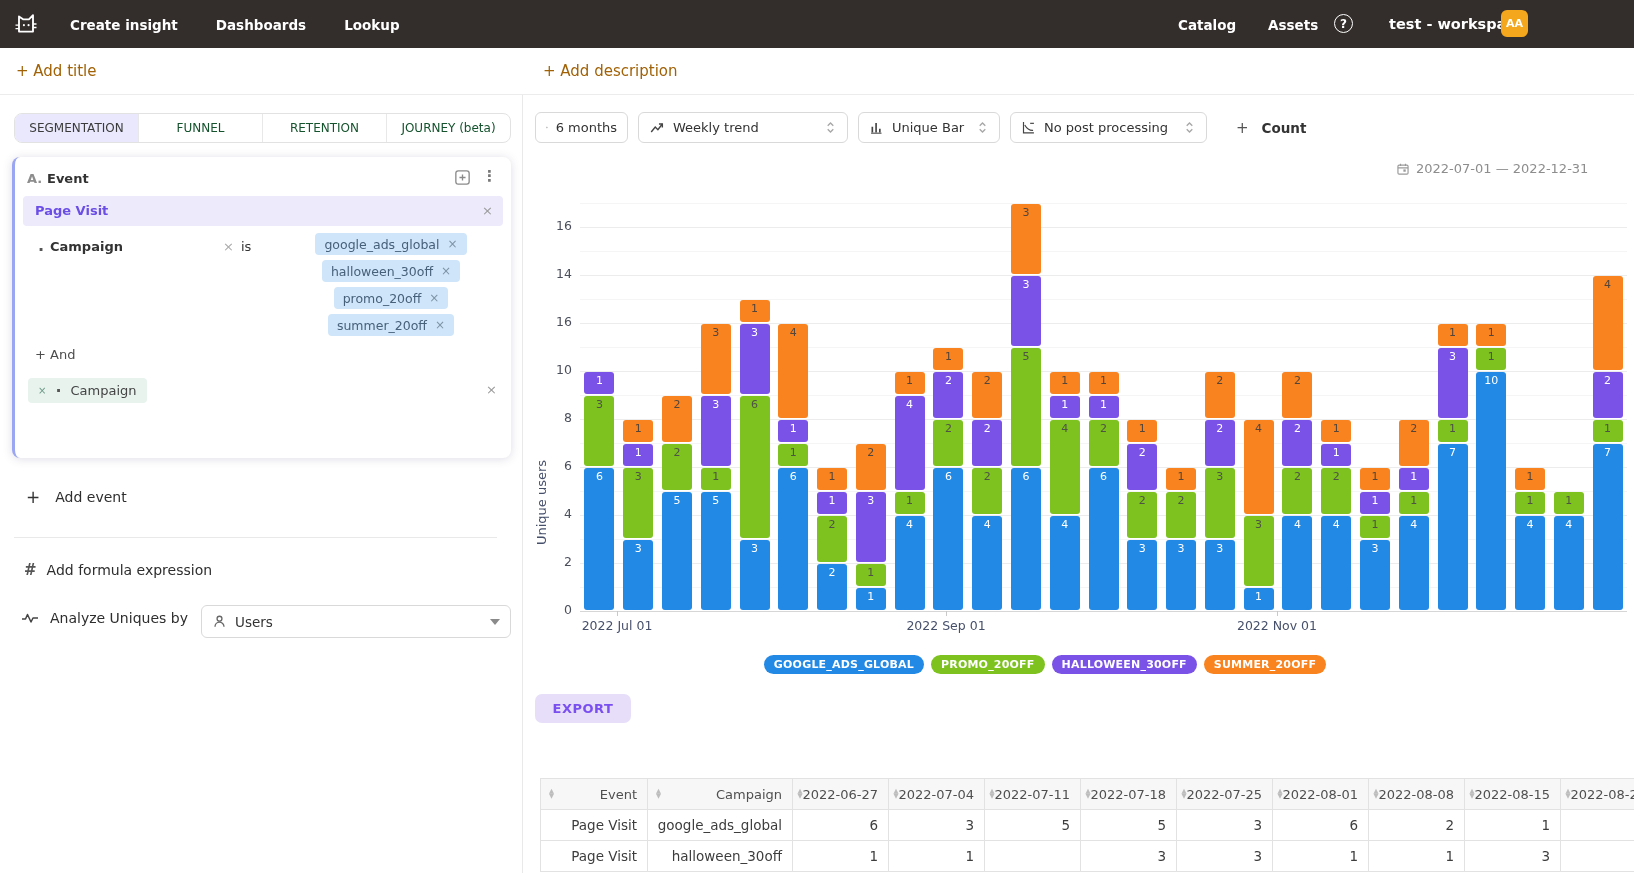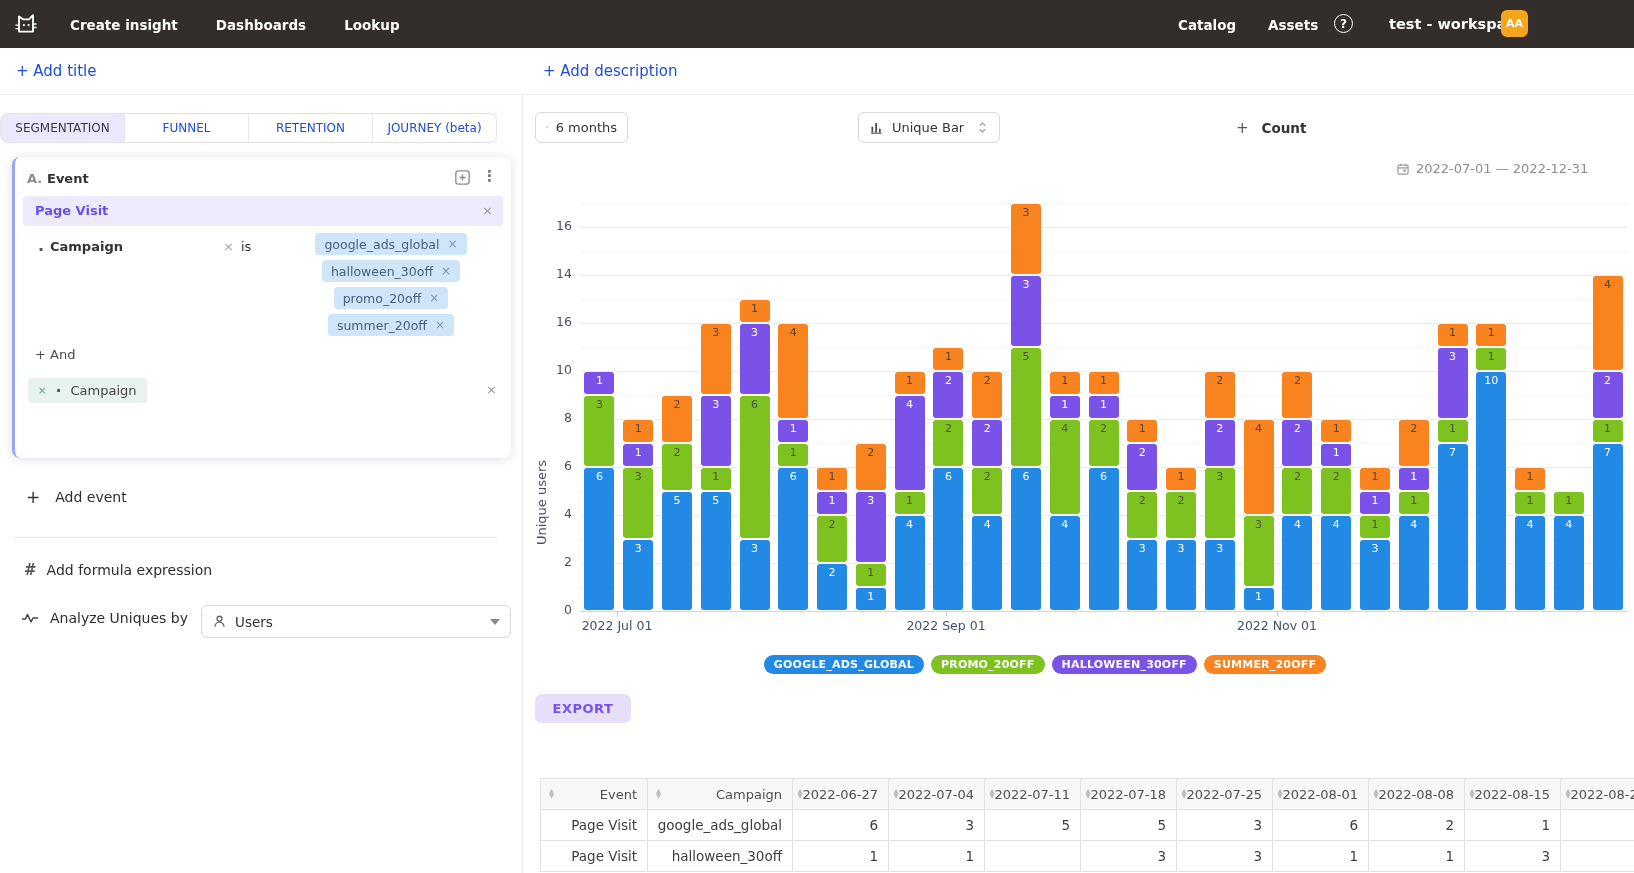--- a/index.html
+++ b/index.html
@@ -10,26 +10,26 @@
   .topnav-link{color:#fff;font-size:13.5px;font-weight:700;text-decoration:none;cursor:pointer;}
   .search{position:absolute;left:562px;top:9px;width:384px;height:30px;box-sizing:border-box;background:#1c1a18;
     border:1px solid #403b37;border-radius:16px;color:#ddd;font-size:13px;padding:0 14px;outline:none;font-family:inherit;}
   .search::placeholder{color:#97918b;}
   .helpcirc{position:absolute;left:1334px;top:14px;width:19px;height:19px;border:1.6px solid #fff;border-radius:50%;
     color:#fff;font-size:12px;font-weight:700;display:flex;align-items:center;justify-content:center;box-sizing:border-box;cursor:pointer;}
   .avatar{position:absolute;left:1501px;top:10px;width:27px;height:27px;background:#f4a71d;border-radius:6px;color:#fff;
     font-size:11px;font-weight:700;display:flex;align-items:center;justify-content:center;cursor:pointer;}
   
   .titlebar{position:absolute;left:0;top:48px;width:1634px;height:47px;background:#fff;border-bottom:1px solid #ececec;box-sizing:border-box;}
-  .ghost{color:#1d4ed8;font-size:15px;}
+  .ghost{color:#a16207;font-size:15px;}
   .tb-icon{position:absolute;top:61px;width:20px;height:20px;cursor:pointer;}
   
   .sidebar{position:absolute;left:0;top:95px;width:523px;height:778px;background:#fff;border-right:1px solid #e9e9e9;box-sizing:border-box;}
-  .tabs{position:absolute;left:0;top:18px;width:497px;height:30px;border:1px solid #e2e2e2;border-radius:8px;display:flex;box-sizing:border-box;overflow:hidden;background:#fff;}
-  .tab{flex:1;display:flex;align-items:center;justify-content:center;font-size:12px;color:#1d4ed8;border-right:1px solid #e8e8e8;cursor:pointer;white-space:nowrap;}
+  .tabs{position:absolute;left:14px;top:18px;width:497px;height:30px;border:1px solid #e2e2e2;border-radius:8px;display:flex;box-sizing:border-box;overflow:hidden;background:#fff;}
+  .tab{flex:1;display:flex;align-items:center;justify-content:center;font-size:12px;color:#14532d;border-right:1px solid #e8e8e8;cursor:pointer;white-space:nowrap;}
   .tab:last-child{border-right:none;}
   .tab.active{background:#e9e8fc;color:#3b3b3b;}
   .card{position:absolute;left:12px;top:62px;width:499px;height:301px;background:#fff;border-radius:8px;
     box-shadow:0 1px 10px rgba(70,70,120,.18);border-left:3px solid #9ba6f2;box-sizing:border-box;}
   .pvrow{position:absolute;left:8px;right:8px;top:39px;height:30px;background:#eceafb;border-radius:4px;}
   .tag{display:inline-flex;align-items:center;background:#cfe5f9;border-radius:4px;height:22px;padding:0 9px;
     font-size:12.5px;color:#47617a;white-space:nowrap;cursor:pointer;}
   .tag .x{margin-left:8px;color:#7e93a6;font-size:12px;}
   .countrow{position:absolute;left:8px;right:8px;top:260px;height:31px;background:#eef2fd;border-radius:4px;}
   .xmark{color:#9b9b9b;font-size:13px;cursor:pointer;}
@@ -205,32 +205,53 @@
 
     <div class="select" style="left:11px;top:17px;width:93px;">
       <svg width="15" height="15" viewBox="0 0 18 18" fill="none" stroke="#444" stroke-width="1.5">
         <rect x="2.5" y="4" width="13" height="11.5" rx="1.5"></rect>
           <path d="M2.5 7.5 h13 M5.8 2.2 v3 M12.2 2.2 v3"></path>
           <rect x="9.5" y="9.5" width="3" height="3" fill="#444" stroke="none"></rect>
       </svg>
       <span class="lbl">6 months</span>
     </div>
 
+    <div class="select" style="left:114px;top:17px;width:210px;">
+      <svg width="16" height="16" viewBox="0 0 18 18" fill="none" stroke="#444" stroke-width="1.6">
+        <path d="M2.5 13.5 L7 8 L10 11 L15 4.5"></path>
+          <path d="M11.2 4.5 H15 V8.3"></path>
+      </svg>
+      <span class="lbl">Weekly trend</span>
+      <svg class="spinner" width="13" height="15" viewBox="0 0 14 16" fill="none" stroke="#a8a8a8" stroke-width="1.5">
+        <path d="M4 6.2 L7 3.2 L10 6.2 M4 9.8 L7 12.8 L10 9.8"></path>
+      </svg>
+    </div>
 
     <div class="select" style="left:334px;top:17px;width:142px;">
       <svg width="15" height="15" viewBox="0 0 18 18" fill="none" stroke="#444" stroke-width="2">
         <path d="M4 15 V8 M8.5 15 V3.5 M13 15 V10.5"></path>
           <path d="M2.5 15.8 H15" stroke-width="1.3"></path>
       </svg>
       <span class="lbl">Unique Bar</span>
       <svg class="spinner" width="13" height="15" viewBox="0 0 14 16" fill="none" stroke="#a8a8a8" stroke-width="1.5">
         <path d="M4 6.2 L7 3.2 L10 6.2 M4 9.8 L7 12.8 L10 9.8"></path>
       </svg>
     </div>
 
+    <div class="select" style="left:486px;top:17px;width:197px;">
+      <svg width="15" height="15" viewBox="0 0 18 18" fill="none" stroke="#444" stroke-width="1.4">
+        <path d="M3 2.5 V15.5 H15.5"></path>
+          <path d="M4.5 6 q4 7 10 6.5"></path>
+          <path d="M11 4 h4.5"></path>
+      </svg>
+      <span class="lbl">No post processing</span>
+      <svg class="spinner" width="13" height="15" viewBox="0 0 14 16" fill="none" stroke="#a8a8a8" stroke-width="1.5">
+        <path d="M4 6.2 L7 3.2 L10 6.2 M4 9.8 L7 12.8 L10 9.8"></path>
+      </svg>
+    </div>
 
     <div class="abs" style="left:712px;top:24px;display:flex;align-items:center;gap:13px;">
       <span style="font-size:15px;color:#555;">+</span>
       <span style="font-size:13.5px;font-weight:700;color:#333;">Count</span>
     </div>
 
     <span class="abs" style="left:872px;top:66px;">
       <svg width="14" height="14" viewBox="0 0 18 18" fill="none" stroke="#9a9a9a" stroke-width="1.5">
         <rect x="2.5" y="4" width="13" height="11.5" rx="1.5"></rect>
           <path d="M2.5 7.5 h13 M5.8 2.2 v3 M12.2 2.2 v3"></path>

